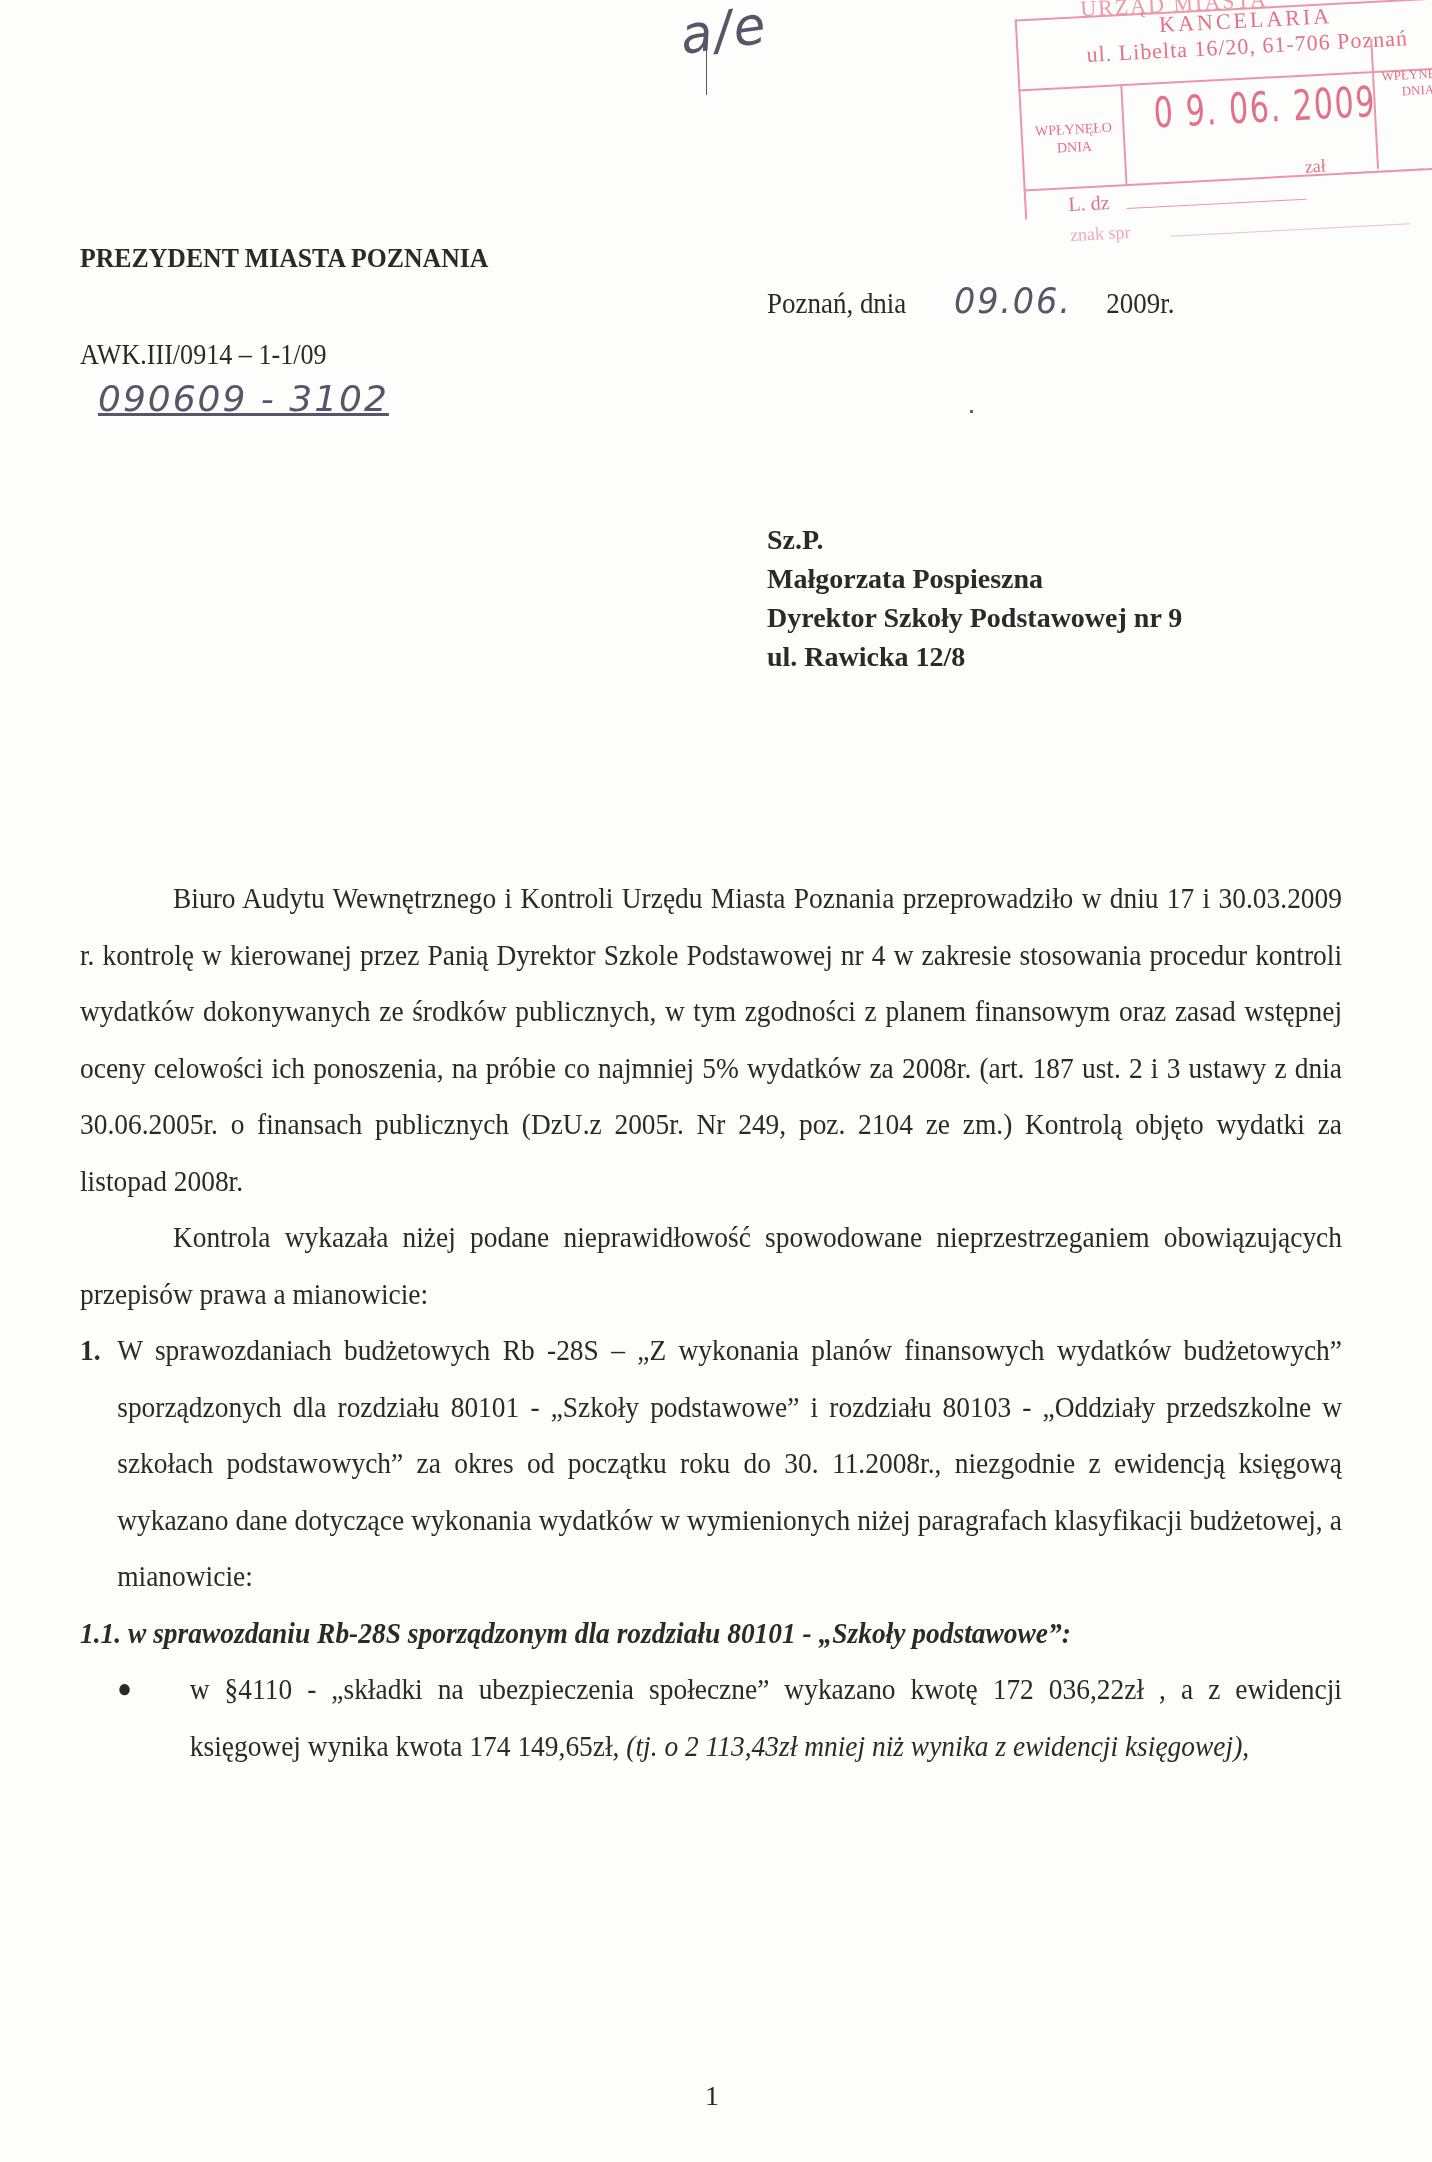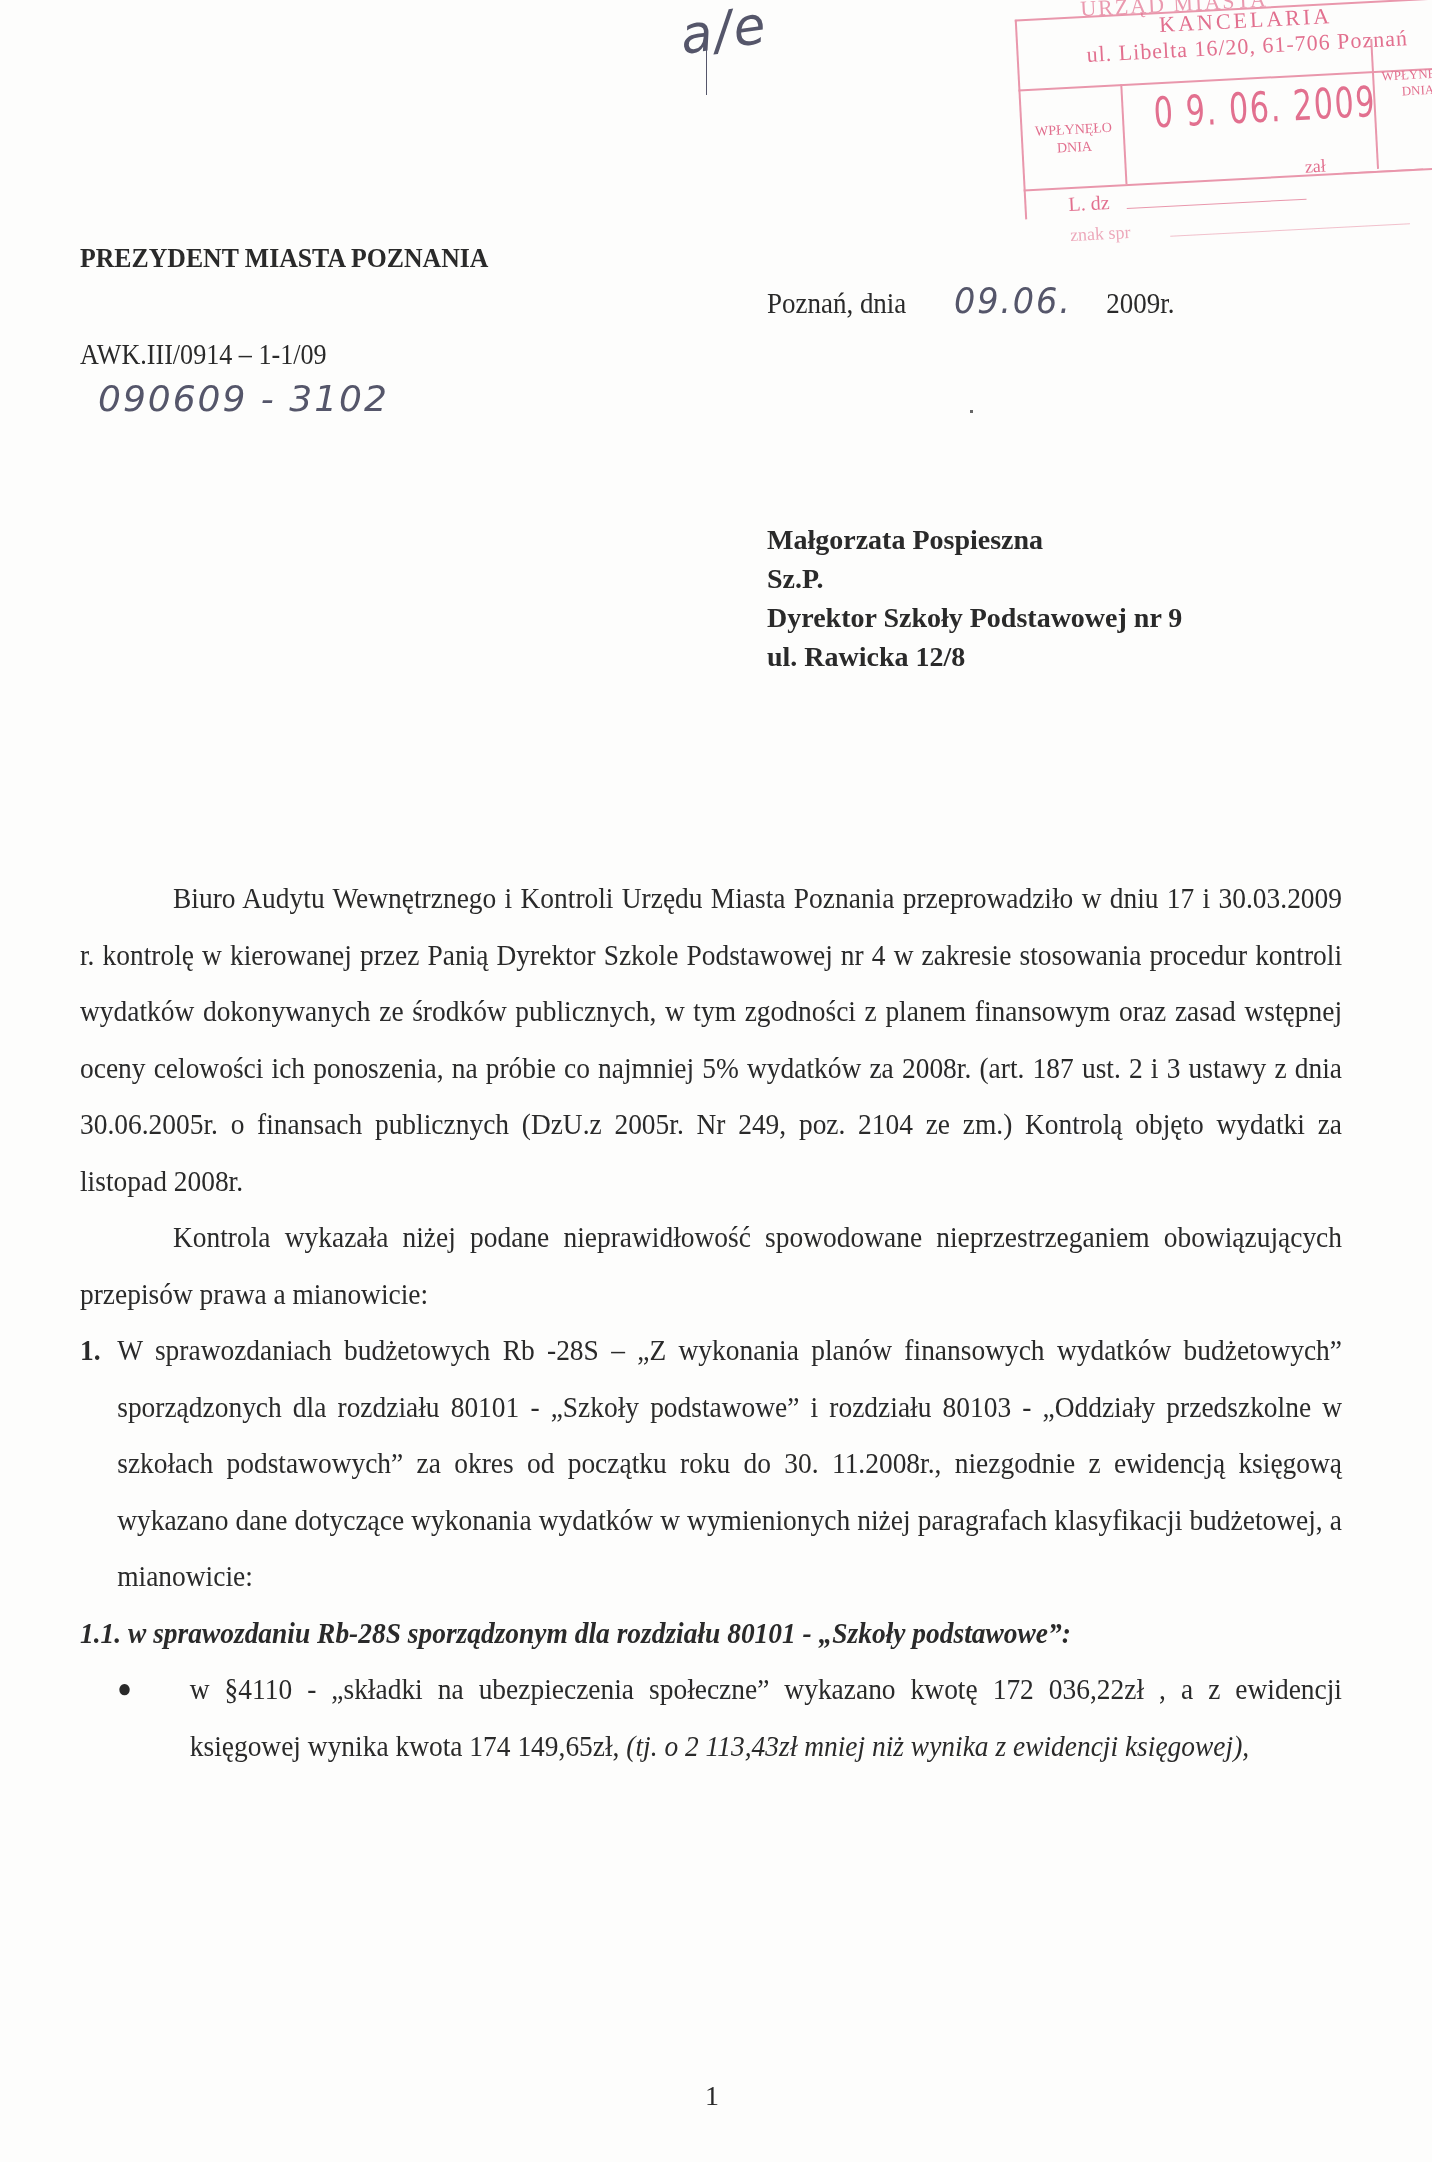--- a/index.html
+++ b/index.html
@@ -76,27 +76,27 @@
 
 <div class="abs head" style="left:80px; top:242px; transform:scaleX(0.92); transform-origin:left top;">PREZYDENT MIASTA POZNANIA</div>
 
 <div class="abs" style="left:767px; top:280px; font-size:29px; white-space:nowrap; transform:scaleX(0.93); transform-origin:left top;">
   <span>Poznań, dnia</span>
   <span class="hand" style="font-size:36px; margin:0 30px 0 44px;">09.06.</span>
   <span>2009r.</span>
 </div>
 
 <div class="abs" style="left:80px; top:338px; font-size:29px; transform:scaleX(0.9); transform-origin:left top;">AWK.III/0914 – 1-1/09</div>
-<div class="abs hand" style="left:98px; top:378px; font-size:36px;">090609 - 3102</div>
+<div class="abs hand" style="left:98px; top:378px; font-size:36px;text-decoration:underline;">090609 - 3102</div>
 
 <div class="abs" style="left:970px; top:410px; width:3px; height:3px; background:#666;"></div>
 
 <div class="recipient">
+  <div>Sz.P.</div>
   <div>Małgorzata Pospieszna</div>
-  <div>Sz.P.</div>
   <div>Dyrektor Szkoły Podstawowej nr 9</div>
   <div>ul. Rawicka 12/8</div>
 </div>
 
 <div class="body-text" style="top:870px; width:1357px;">
   <p class="indent">Biuro Audytu Wewnętrznego i Kontroli Urzędu Miasta Poznania przeprowadziło w dniu 17 i 30.03.2009 r. kontrolę w kierowanej przez Panią Dyrektor Szkole Podstawowej nr 4 w zakresie stosowania procedur kontroli wydatków dokonywanych ze środków publicznych, w tym zgodności z planem finansowym oraz zasad wstępnej oceny celowości ich ponoszenia, na próbie co najmniej 5% wydatków za 2008r. (art. 187 ust. 2 i 3 ustawy z dnia 30.06.2005r. o finansach publicznych (DzU.z 2005r. Nr 249, poz. 2104 ze zm.) Kontrolą objęto wydatki za listopad 2008r.</p>
   <p class="indent">Kontrola wykazała niżej podane nieprawidłowość spowodowane nieprzestrzeganiem obowiązujących przepisów prawa a mianowicie:</p>
   <div class="numbered">
     <span class="num">1.</span>
     <span class="txt">W sprawozdaniach budżetowych Rb -28S – „Z wykonania planów finansowych wydatków budżetowych” sporządzonych dla rozdziału 80101 - „Szkoły podstawowe” i rozdziału 80103 - „Oddziały przedszkolne w szkołach podstawowych” za okres od początku roku do 30. 11.2008r., niezgodnie z ewidencją księgową wykazano dane dotyczące wykonania wydatków w wymienionych niżej paragrafach klasyfikacji budżetowej, a mianowicie:</span>

